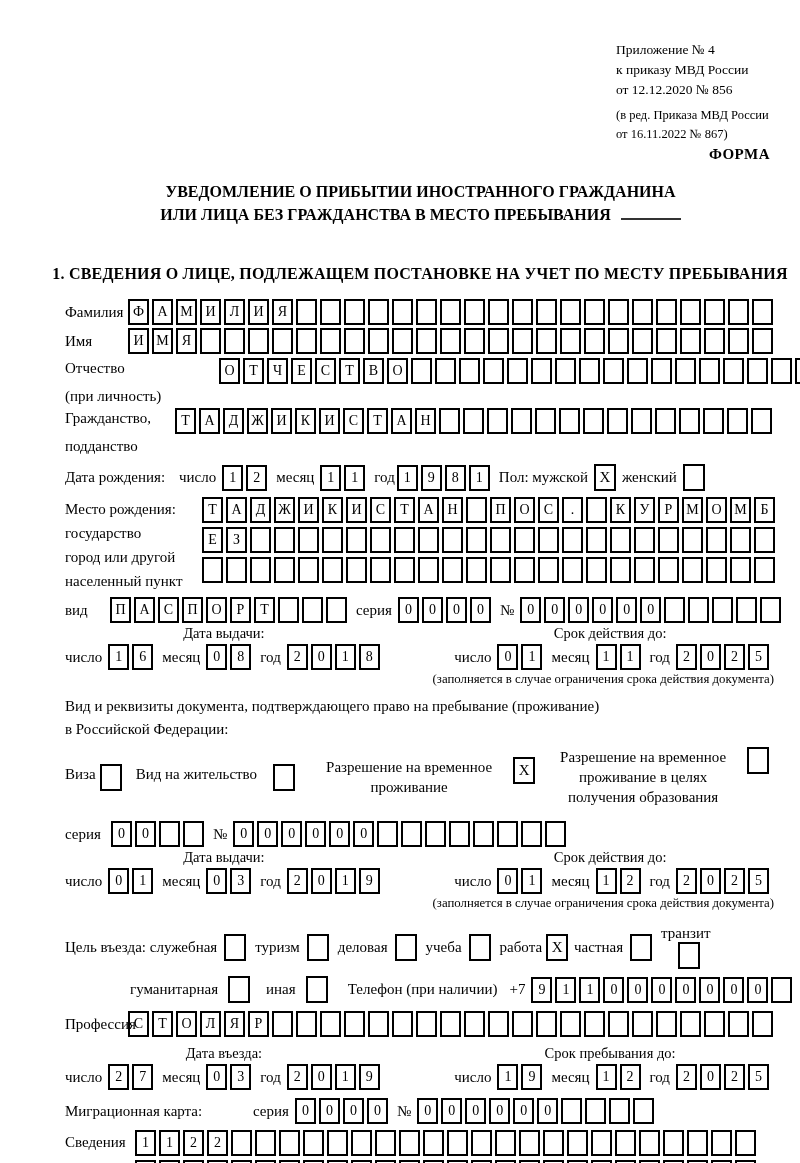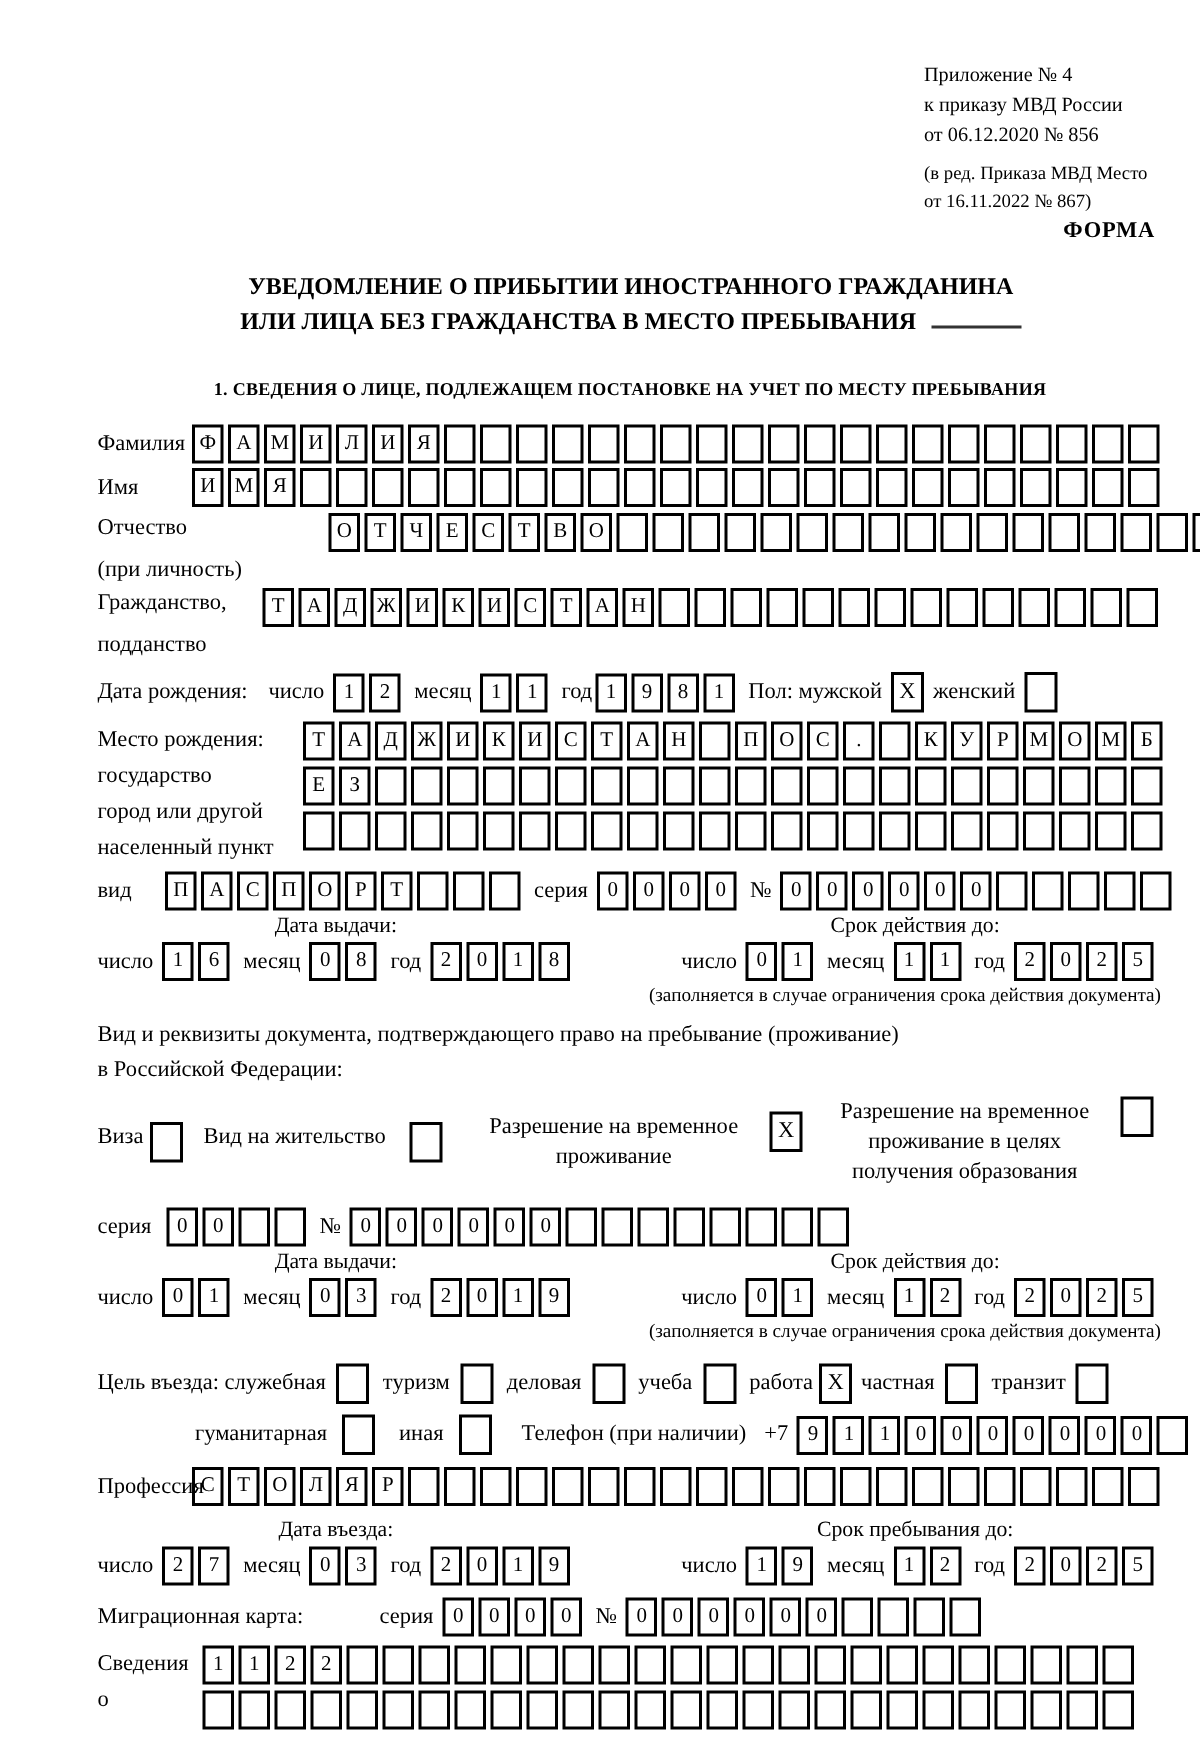--- a/index.html
+++ b/index.html
@@ -6,21 +6,21 @@
   body{width:800px;height:1163px;font-family:"Liberation Serif","DejaVu Serif",serif;font-size:15px;position:relative;overflow:hidden;}
   .page{padding:38px 24px 0 65px;position:relative;}
 
   
   .hdr-note{position:absolute;left:616px;top:40px;width:184px;line-height:20px;font-size:13.5px;}
   .hdr-note .amend{margin-top:6px;font-size:12.5px;line-height:19px;}
   .forma{position:absolute;left:0;top:146px;width:770px;text-align:right;font-weight:bold;font-size:15px;letter-spacing:.5px;}
 
   .title{margin-top:142px;text-align:center;font-weight:bold;font-size:16px;line-height:23px;}
   .title .uline{display:inline-block;width:60px;border-bottom:2px solid #333;margin-left:10px;vertical-align:baseline;}
-  .sec1{margin-top:26px;margin-left:-20px;width:750px;text-align:center;font-weight:bold;font-size:12px;letter-spacing:.2px;white-space:nowrap;}
+  .sec1{margin-top:39px;margin-left:-20px;width:750px;text-align:center;font-weight:bold;font-size:16px;letter-spacing:.2px;white-space:nowrap;}
 
   .frow{display:flex;align-items:center;margin-top:3px;}
   .frow.top{align-items:flex-start;}
   .lbl{flex:none;line-height:20px;}
   .lbl2{flex:none;line-height:23px;}
   .w63{width:63px;} .w110{width:110px;} .w137{width:137px;} .w70{width:70px;} .w45{width:45px;}
   .cells{display:flex;flex-wrap:nowrap;}
   .cbox{box-sizing:border-box;flex:none;width:21px;height:26px;border:2px solid #000;margin-right:3px;text-align:center;font-size:14px;line-height:21px;}
   .chk{box-sizing:border-box;flex:none;display:inline-block;width:22px;height:27px;border:2px solid #000;text-align:center;line-height:23px;font-size:15px;vertical-align:middle;}
   .gap6{margin-left:6px;} .gap10{margin-left:10px;}
@@ -47,23 +47,23 @@
   .purpose .pair .chk{margin-left:7px;}
 </style>
 </head>
 <body>
 
 <div class="page">
 
   <div class="hdr-note">
     <div>Приложение № 4</div>
     <div>к приказу МВД России</div>
-    <div>от 06.12.2020 № 856</div>
+    <div>от 12.12.2020 № 856</div>
     <div class="amend">
-      <div>(в ред. Приказа МВД Место</div>
+      <div>(в ред. Приказа МВД России</div>
       <div>от 16.11.2022 № 867)</div>
     </div>
   </div>
   <div class="forma">ФОРМА</div>
 
   <div class="title">
     <div>УВЕДОМЛЕНИЕ О ПРИБЫТИИ ИНОСТРАННОГО ГРАЖДАНИНА</div>
     <div>
       <span>ИЛИ ЛИЦА БЕЗ ГРАЖДАНСТВА В МЕСТО ПРЕБЫВАНИЯ</span><span class="uline"></span>
     </div>
@@ -522,21 +522,21 @@
       <span class="chk"></span>
     </span>
     <span class="pair" style="margin-right:6px;">
       <span>работа</span>
       <span class="chk" style="margin-left:4px;">X</span>
     </span>
     <span class="pair">
       <span>частная</span>
       <span class="chk"></span>
     </span>
-    <span class="pair" style="margin-right:0;">
+    <span class="pair" style="margin-right:0;flex-direction:column;">
       <span>транзит</span>
       <span class="chk"></span>
     </span>
   </div>
 
   <div class="purpose" style="margin-top:7px;padding-left:65px;">
     <span class="pair" style="margin-right:16px;">
       <span>гуманитарная</span>
       <span class="chk" style="margin-left:10px;"></span>
     </span>

